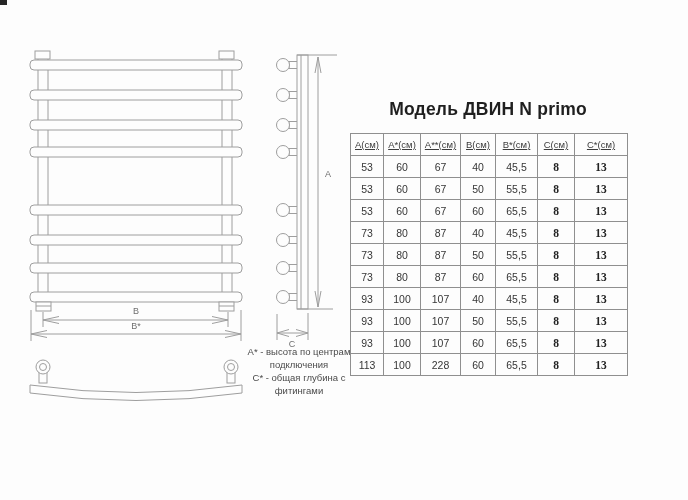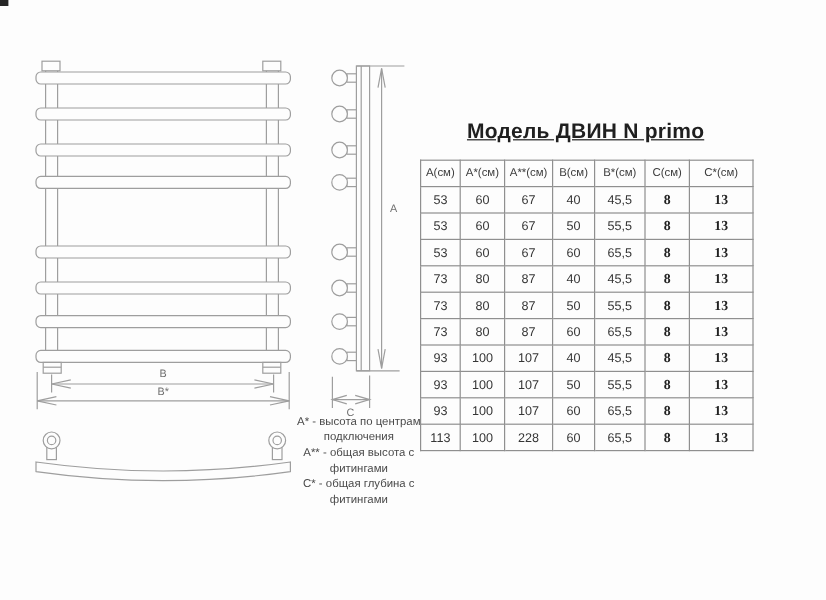--- a/index.html
+++ b/index.html
@@ -8,31 +8,31 @@
     font-family:"Liberation Sans",sans-serif;
   }
   .page{position:relative;width:688px;height:500px;background:#fdfdfd;}
   .corner-mark{position:absolute;left:0;top:0;width:7px;height:5px;background:#262626;}
   .drawing{position:absolute;left:0;top:0;}
   .drawing .ln{stroke:#9e9e9e;stroke-width:1;fill:none;}
   .drawing .solid{stroke:#9e9e9e;stroke-width:1;fill:#fdfdfd;}
   .drawing text{font-family:"Liberation Sans",sans-serif;font-size:9px;fill:#6f6f6f;}
   .title{
     position:absolute;left:348px;top:99px;width:280px;margin:0;
-    font-size:17.5px;font-weight:700;color:#1f1f1f;text-align:center;letter-spacing:0.2px;text-decoration:underline;
+    font-size:17.5px;font-weight:700;color:#1f1f1f;text-align:center;letter-spacing:0.2px;
   }
   .spec-table{
     position:absolute;left:350px;top:133px;border-collapse:collapse;table-layout:fixed;
     background:#fdfdfd;
   }
   .spec-table th,.spec-table td{
     border:1px solid #8f8f8f;text-align:center;vertical-align:middle;
     padding:0;height:21px;overflow:hidden;
   }
-  .spec-table th{font-size:9.5px;font-weight:400;color:#3c3c3c;}
+  .spec-table th{font-size:9.5px;font-weight:400;color:#3c3c3c;text-decoration:underline;}
   .spec-table td{font-size:10.5px;font-weight:400;color:#363636;}
   .spec-table td.bold-col{
     font-family:"Liberation Serif",serif;font-weight:700;font-size:11.5px;color:#222;
   }
   .legend{
     position:absolute;left:247px;top:345px;width:104px;
     font-size:9.5px;line-height:13px;color:#4a4a4a;text-align:center;
   }
   .legend p{margin:0;}
 </style>
@@ -248,17 +248,16 @@
           <td>60</td>
           <td>65,5</td>
           <td class="bold-col">8</td>
           <td class="bold-col">13</td>
         </tr>
       </tbody>
   </table>
 
   <div class="legend">
     <p>А* - высота по центрам подключения</p>
-    <p>А** - общая высота с фитингами</p>
     <p>С* - общая глубина с фитингами</p>
   </div>
 
 </div>
 
 </body></html>

